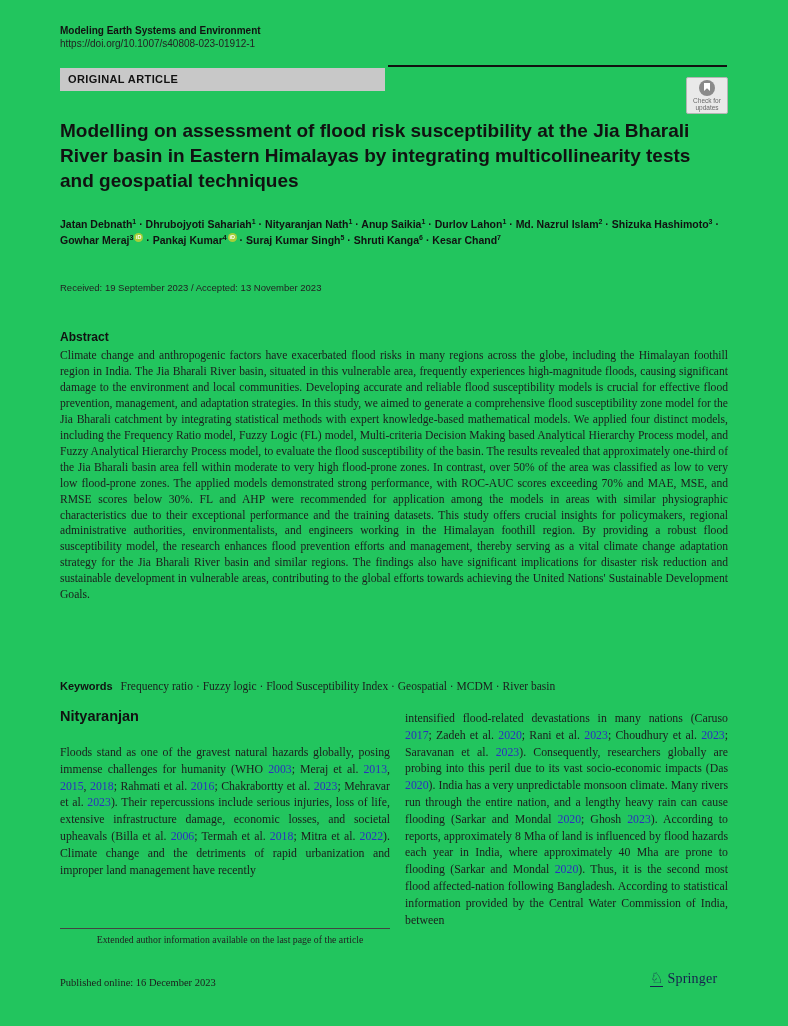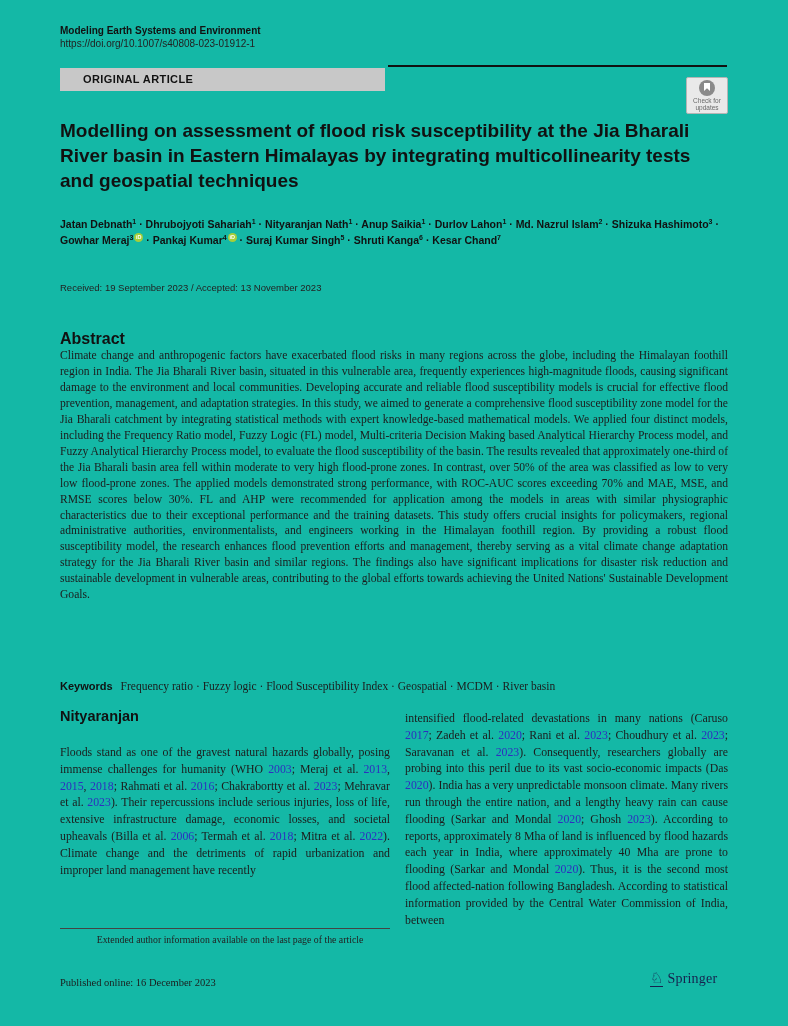--- a/index.html
+++ b/index.html
@@ -1,29 +1,29 @@
 <!DOCTYPE html>
 <html><head>
 <meta charset="utf-8">
 <style>
   * { margin:0; padding:0; box-sizing:border-box; }
   html,body { background:#ffffff; }
   body { font-family:"Liberation Sans", sans-serif; color:#1a1a1a; }
   .page {
-    position:relative; width:788px; height:1026px; background:#14b8a6;
+    position:relative; width:788px; height:1026px; background:#22c55e;
     overflow:hidden;
   }
   
   .journal-block { position:absolute; left:60px; top:24px; font-size:10px; line-height:13px; font-weight:bold; color:#111; }
   .journal-doi { font-weight:normal; color:#222; }
   .top-rule { position:absolute; left:388px; top:65px; width:339px; height:2px; background:#111; }
   .article-type-band {
     position:absolute; left:60px; top:68px; width:325px; height:23px;
     background:#c8c8c8; color:#111; font-size:11px; font-weight:bold;
-    letter-spacing:.4px; line-height:23px; padding-left:23px;
+    letter-spacing:.4px; line-height:23px; padding-left:8px;
   }
   
   .check-badge {
     position:absolute; left:686px; top:77px; width:42px; height:37px;
     background:#e9e9e9; border:1px solid #b5b5b5; border-radius:2px;
     display:flex; flex-direction:column; align-items:center; justify-content:flex-start;
     padding-top:2px; cursor:pointer;
   }
   .crossmark-circle {
     width:16px; height:16px; border-radius:50%; background:#8a8a8a;
@@ -42,21 +42,21 @@
   .authors { position:absolute; left:60px; top:217px; width:662px; font-size:10.5px; line-height:15.5px; font-weight:bold; color:#111; }
   .authors sup { font-size:7px; vertical-align:super; line-height:0; }
   .icon-orcid {
     display:inline-block; width:9px; height:9px; border-radius:50%;
     background:#a6ce39; color:#ffffff; font-size:5.5px; font-weight:bold;
     text-align:center; line-height:9px; vertical-align:super; margin-left:1px;
     cursor:pointer;
   }
   .dates-block { position:absolute; left:60px; top:281px; font-size:9.5px; line-height:13px; color:#222; }
   
-  .abstract-heading { position:absolute; left:60px; top:330px; font-size:16px; font-weight:bold; color:#111; }
+  .abstract-heading { position:absolute; left:60px; top:330px; font-size:12px; font-weight:bold; color:#111; }
   .abstract-body {
     position:absolute; left:60px; top:348px; width:668px;
     font-family:"Liberation Serif", serif; font-size:11.6px; line-height:15.95px;
     text-align:justify; color:#1c1c1c;
   }
   .keywords-line {
     position:absolute; left:60px; top:680px; width:668px;
     font-family:"Liberation Serif", serif; font-size:11.5px; color:#1c1c1c;
   }
   .keywords-label { font-family:"Liberation Sans", sans-serif; font-weight:bold; font-size:11px; margin-right:8px; color:#111; }

